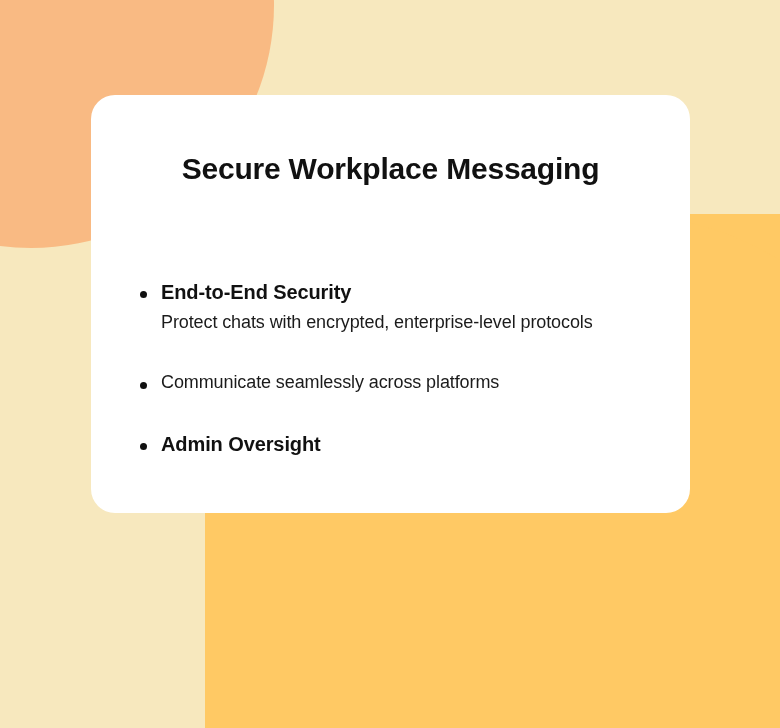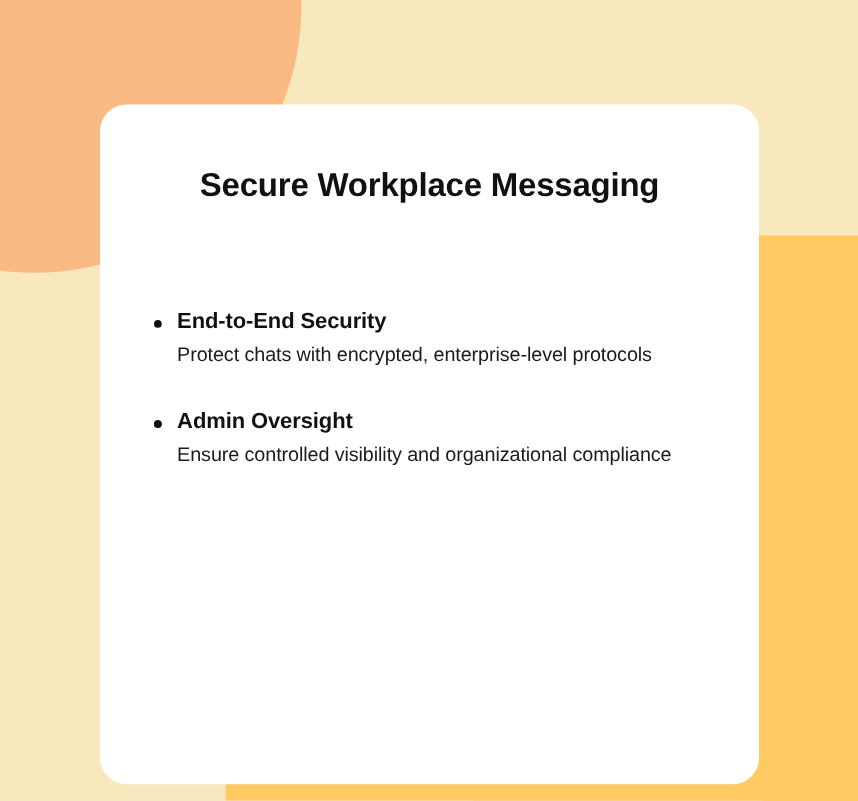--- a/index.html
+++ b/index.html
@@ -46,21 +46,21 @@
     width: 360px;
     height: 514px;
     background: #ffc964;
   }
   
   .card {
     position: absolute;
     left: 91px;
     top: 95px;
     width: 599px;
-    height: 618px;
+    height: 418px;
     background: #ffffff;
     border-radius: 24px;
     box-sizing: border-box;
     padding: 0;
   }
   .card-title {
     position: absolute;
     left: 0;
     right: 0;
     top: 57px;
@@ -129,23 +129,23 @@
     <ul class="feature-list">
 
       <li class="feature-item">
         <span class="bullet-dot"></span>
         <div class="feature-heading">End-to-End Security</div>
         <div class="feature-desc">Protect chats with encrypted, enterprise-level protocols</div>
       </li>
 
       <li class="feature-item">
         <span class="bullet-dot"></span>
+        <div class="feature-desc">Communicate seamlessly across platforms</div>
       </li>
 
       <li class="feature-item">
         <span class="bullet-dot"></span>
         <div class="feature-heading">Admin Oversight</div>
-        <div class="feature-desc">Ensure controlled visibility and organizational compliance</div>
       </li>
 
     </ul>
   </div>
 </div>
 
 </body></html>

